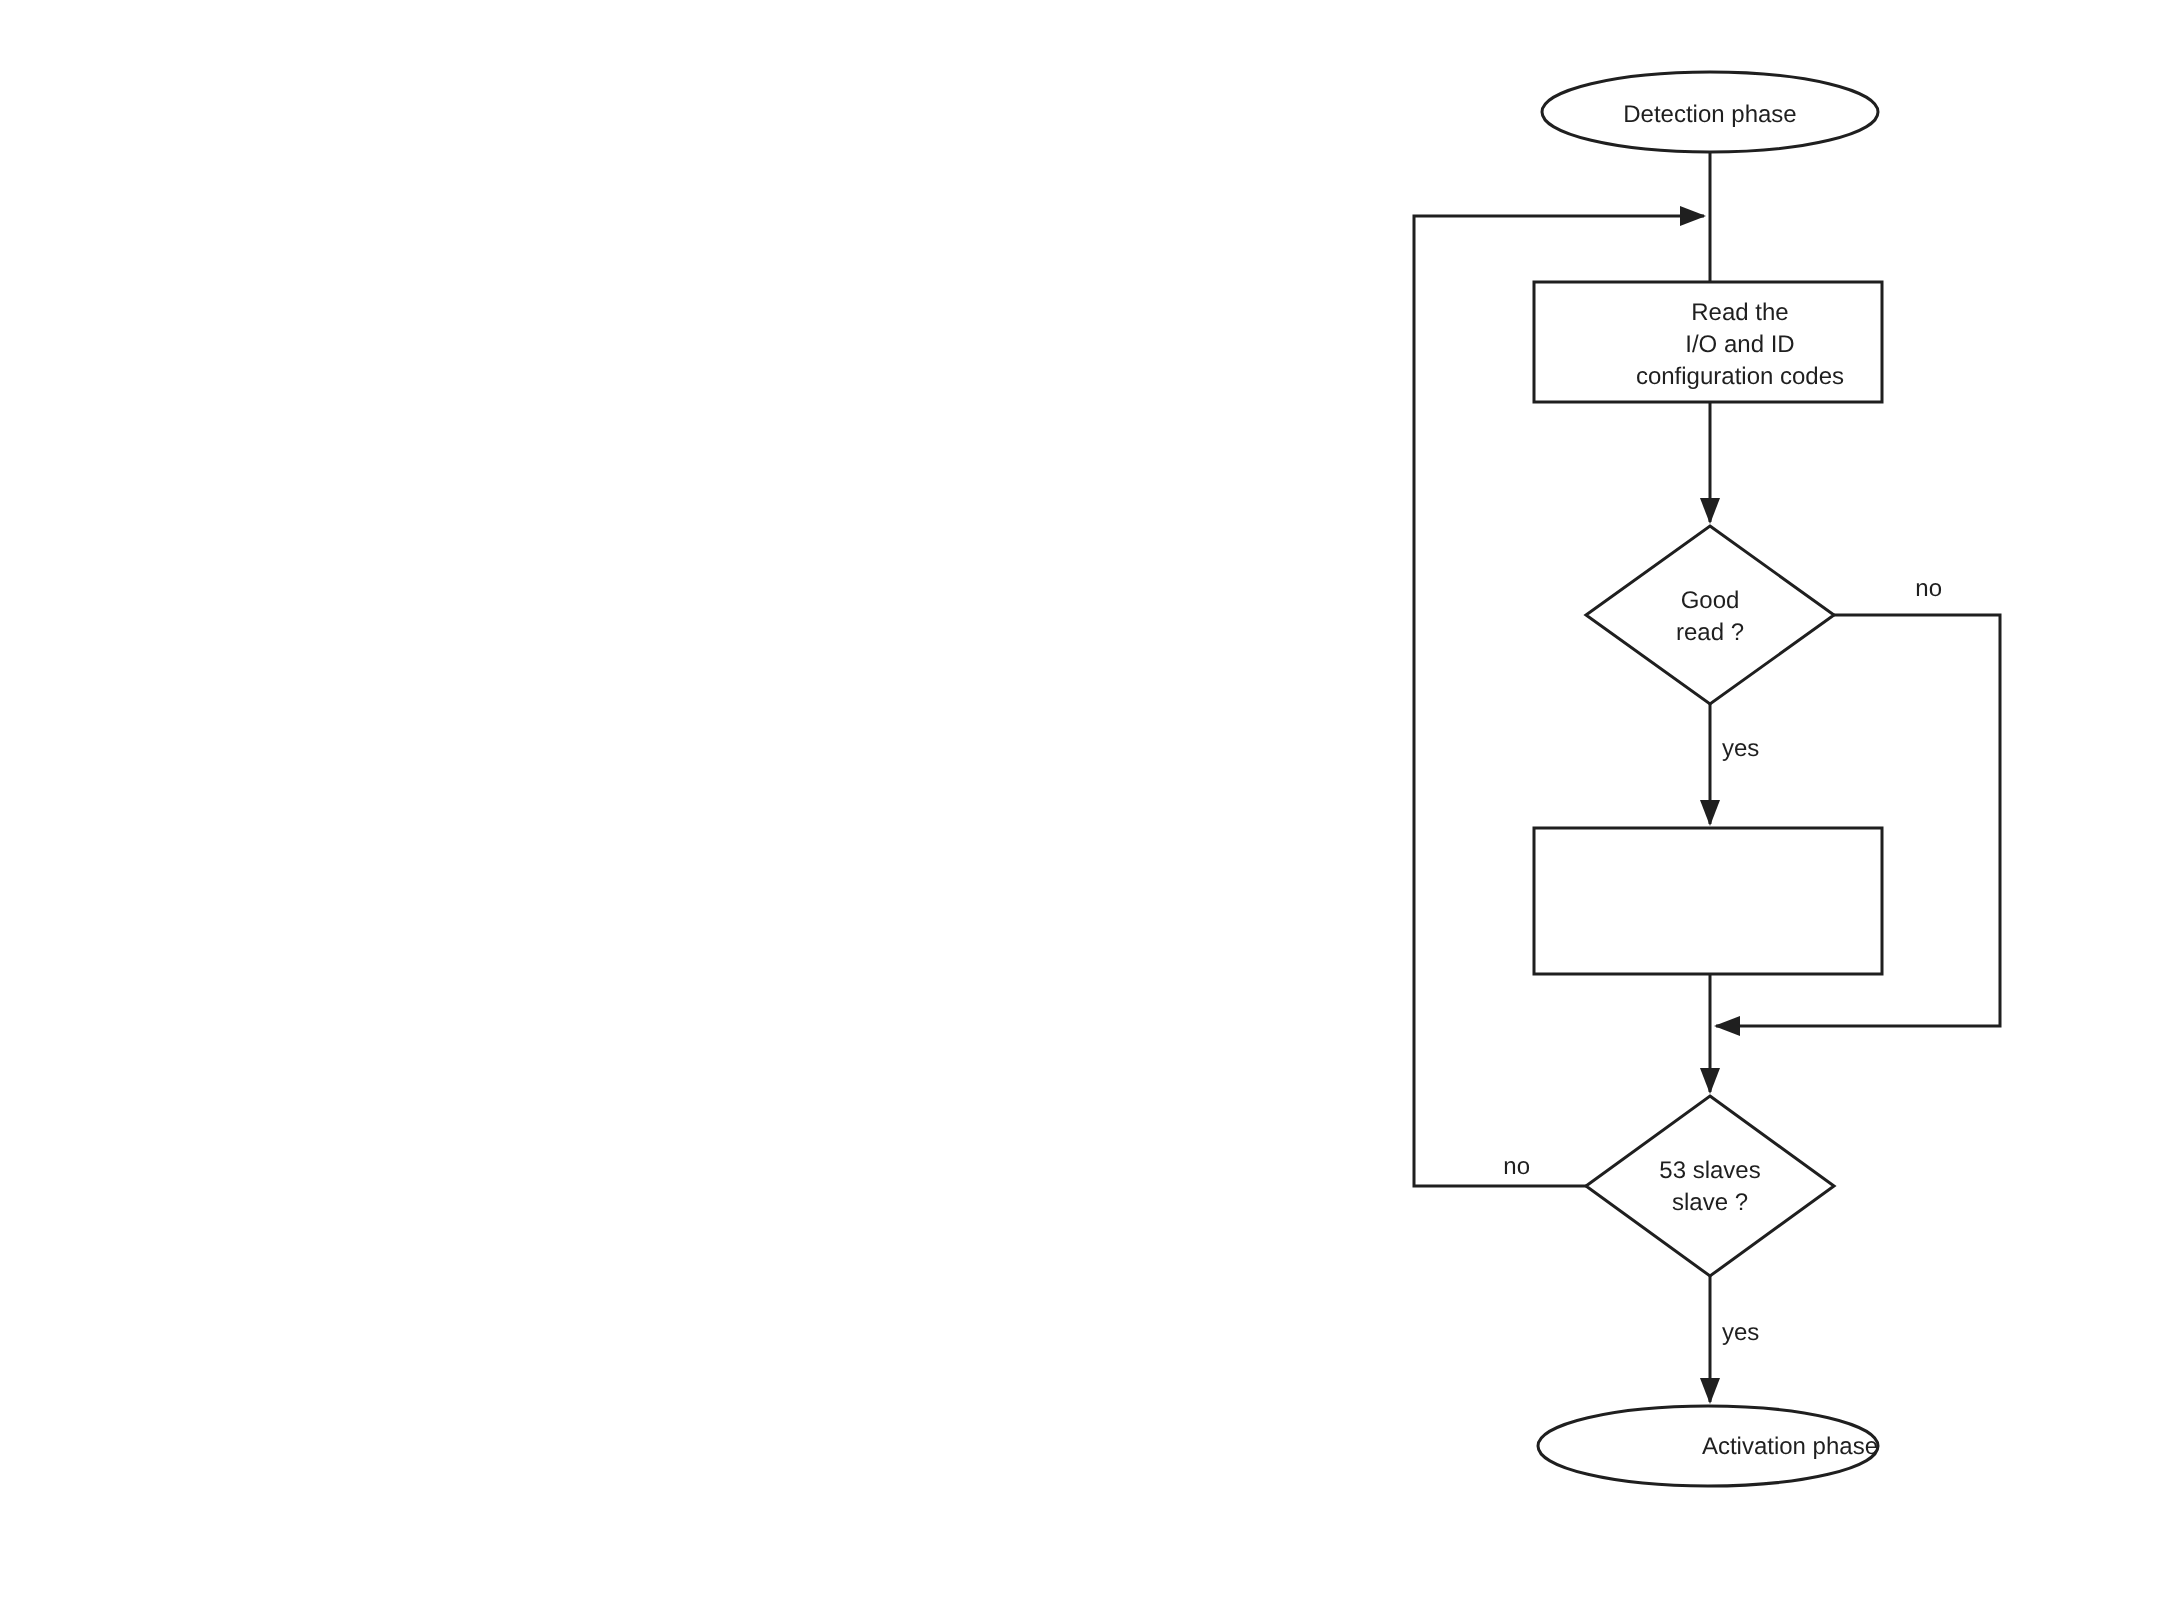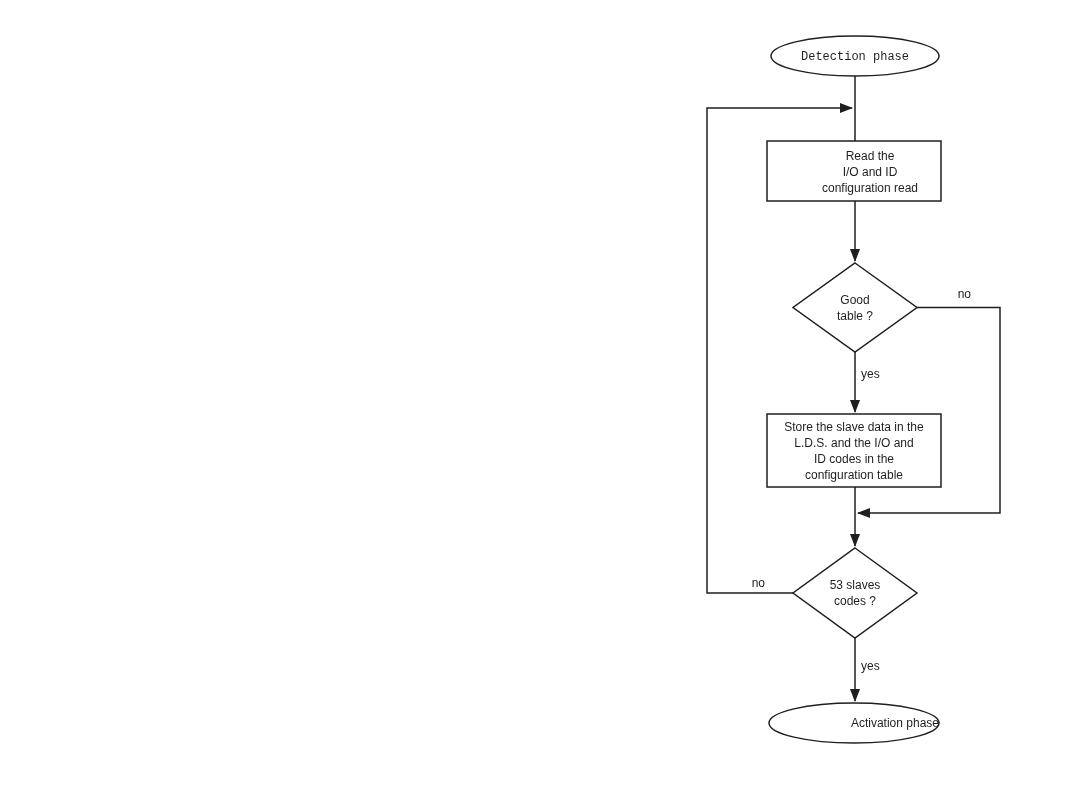--- a/index.html
+++ b/index.html
@@ -78,45 +78,39 @@
     <path class="ln" d="M 855 638 L 855 701" marker-end="url(#arrow)"></path>
 
     <ellipse class="shape" cx="855" cy="56" rx="84" ry="20"></ellipse>
     <rect class="shape" x="767" y="141" width="174" height="60"></rect>
     <polygon class="shape" points="855,263 917,307.5 855,352 793,307.5"></polygon>
     <rect class="shape" x="767" y="414" width="174" height="73"></rect>
     <polygon class="shape" points="855,548 917,593 855,638 793,593"></polygon>
     <ellipse class="shape" cx="854" cy="723" rx="85" ry="20"></ellipse>
   </svg>
 
-  <div class="node-label" style="left:771px; top:38px; width:168px; height:38px;font-family:Liberation Mono, monospace;">
+  <div class="node-label" style="left:771px; top:38px; width:168px; height:38px;">
     <div>Detection phase</div>
   </div>
 
   <div class="node-label" style="left:768px; top:143px; width:204px; height:57px;border-radius:26px;">
     <div>Read the</div>
     <div>I/O and ID</div>
-    <div>configuration read</div>
+    <div>configuration codes</div>
   </div>
 
   <div class="node-label" style="left:793px; top:264px; width:124px; height:87px;">
     <div>Good</div>
-    <div>table ?</div>
+    <div>read ?</div>
   </div>
 
-  <div class="node-label" style="left:768px; top:416px; width:172px; height:70px;">
-    <div>Store the slave data in the</div>
-    <div>L.D.S. and the I/O and</div>
-    <div>ID codes in the</div>
-    <div>configuration table</div>
-  </div>
 
   <div class="node-label" style="left:793px; top:549px; width:124px; height:88px;">
     <div>53 slaves</div>
-    <div>codes ?</div>
+    <div>slave ?</div>
   </div>
 
   <div class="node-label" style="left:769px; top:704px; width:170px; height:38px;align-items:flex-end;">
     <div>Activation phase</div>
   </div>
 
   <span class="edge-label" style="left:945px; top:287px; width:26px;">no</span>
   <span class="edge-label" style="left:861px; top:367px;">yes</span>
   <span class="edge-label" style="left:739px; top:576px; width:26px;">no</span>
   <span class="edge-label" style="left:861px; top:659px;">yes</span>

